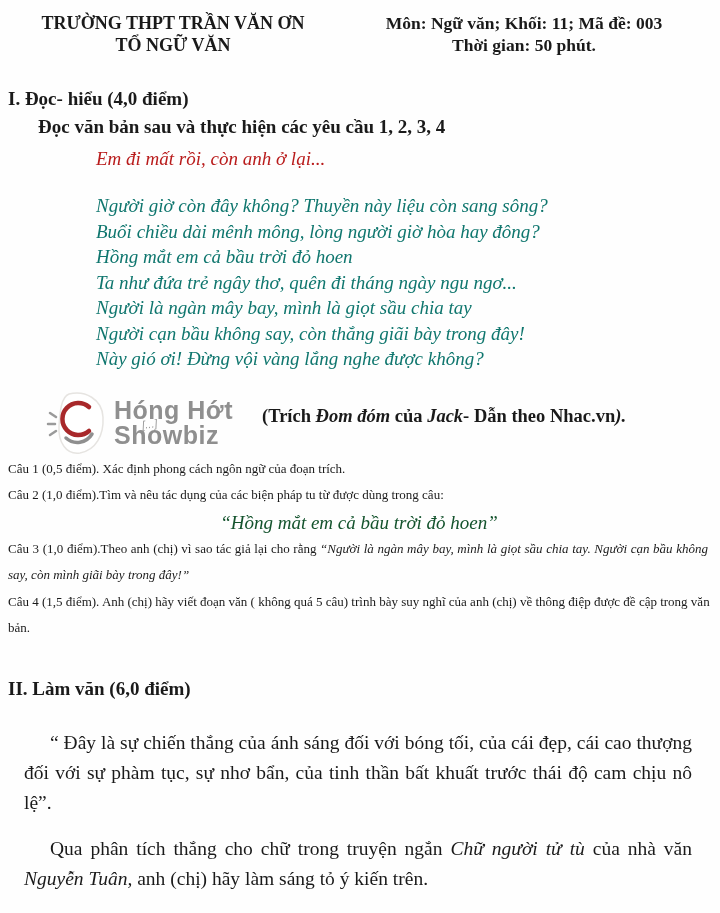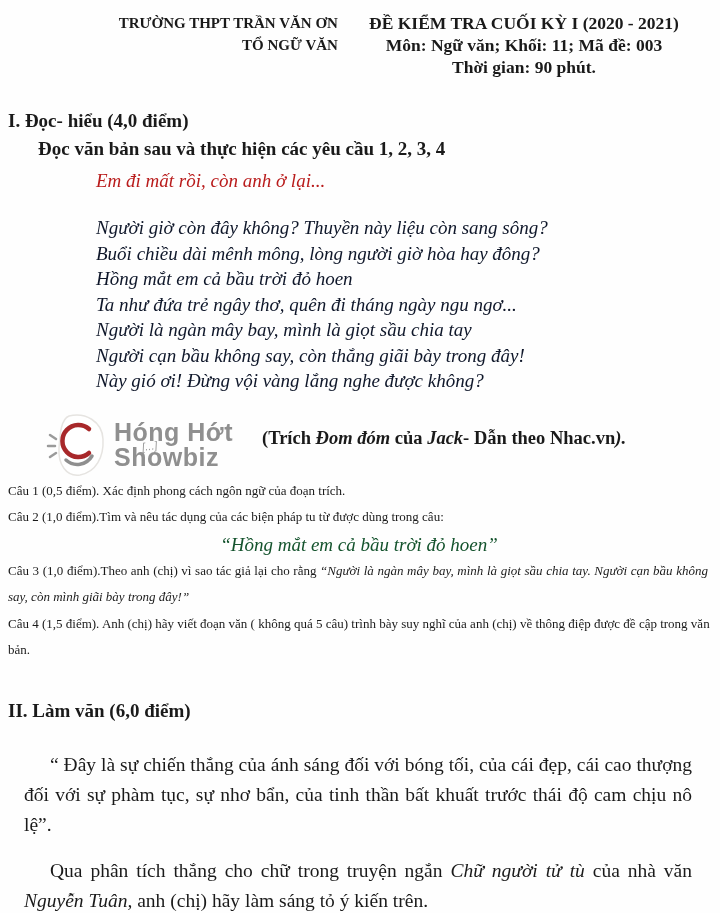--- a/index.html
+++ b/index.html
@@ -9,28 +9,28 @@
     margin:0 auto;
     box-sizing:border-box;
     padding:12px 10px 0 8px;
     background:#fefefe;
     overflow:hidden;
     font-family:"Liberation Serif","DejaVu Serif",serif;
     color:#1a1a1a;
   }
   
   .hdr{display:flex;}
-  .hdr-left{width:47%;text-align:right;font-weight:bold;font-size:15px;line-height:22px;}
+  .hdr-left{width:47%;text-align:center;font-weight:bold;font-size:18px;line-height:22px;}
   .hdr-right{width:53%;text-align:center;font-weight:bold;font-size:17.5px;line-height:22px;}
   .hdr div{white-space:nowrap;}
   
   .sec-head{font-size:19px;font-weight:bold;margin:30px 0 0 0;line-height:26px;}
   .instruction{font-weight:bold;font-size:19px;margin:2px 0 0 30px;line-height:26px;}
   .poem-intro{font-style:italic;color:#b91c1c;font-size:19px;margin:6px 0 22px 88px;line-height:25px;}
-  .poem{font-style:italic;color:#0f172a;font-size:19px;line-height:25.5px;margin-left:88px;}
+  .poem{font-style:italic;color:#0f766e;font-size:19px;line-height:25.5px;margin-left:88px;}
   
   .attr-row{display:flex;align-items:flex-end;height:80px;margin-top:4px;}
   .wm{display:flex;align-items:center;margin-left:38px;width:216px;flex:0 0 auto;}
   .wm-text{
     position:relative;
     color:#8f8f8f;
     font-family:"Liberation Sans","DejaVu Sans",sans-serif;
     font-weight:bold;font-size:25px;line-height:25px;letter-spacing:.5px;
     margin-left:4px;
   }
@@ -56,23 +56,22 @@
 <body>
 
 <div class="page">
 
   <header class="hdr">
     <div class="hdr-left">
       <div>TRƯỜNG THPT TRẦN VĂN ƠN</div>
       <div>TỔ NGỮ VĂN</div>
     </div>
     <div class="hdr-right">
-      <div>ĐỀ KIỂM TRA CUỐI KỲ I (2020 - 2021)</div>
       <div>Môn: Ngữ văn; Khối: 11; Mã đề: 003</div>
-      <div>Thời gian: 90 phút.</div>
+      <div>Thời gian: 50 phút.</div>
     </div>
   </header>
 
   <h2 class="sec-head">I. Đọc- hiểu (4,0 điểm)</h2>
   <p class="instruction">Đọc văn bản sau và thực hiện các yêu cầu 1, 2, 3, 4</p>
 
   <p class="poem-intro">Em đi mất rồi, còn anh ở lại...</p>
 
   <div class="poem">
     <div>Người giờ còn đây không? Thuyền này liệu còn sang sông?</div>

